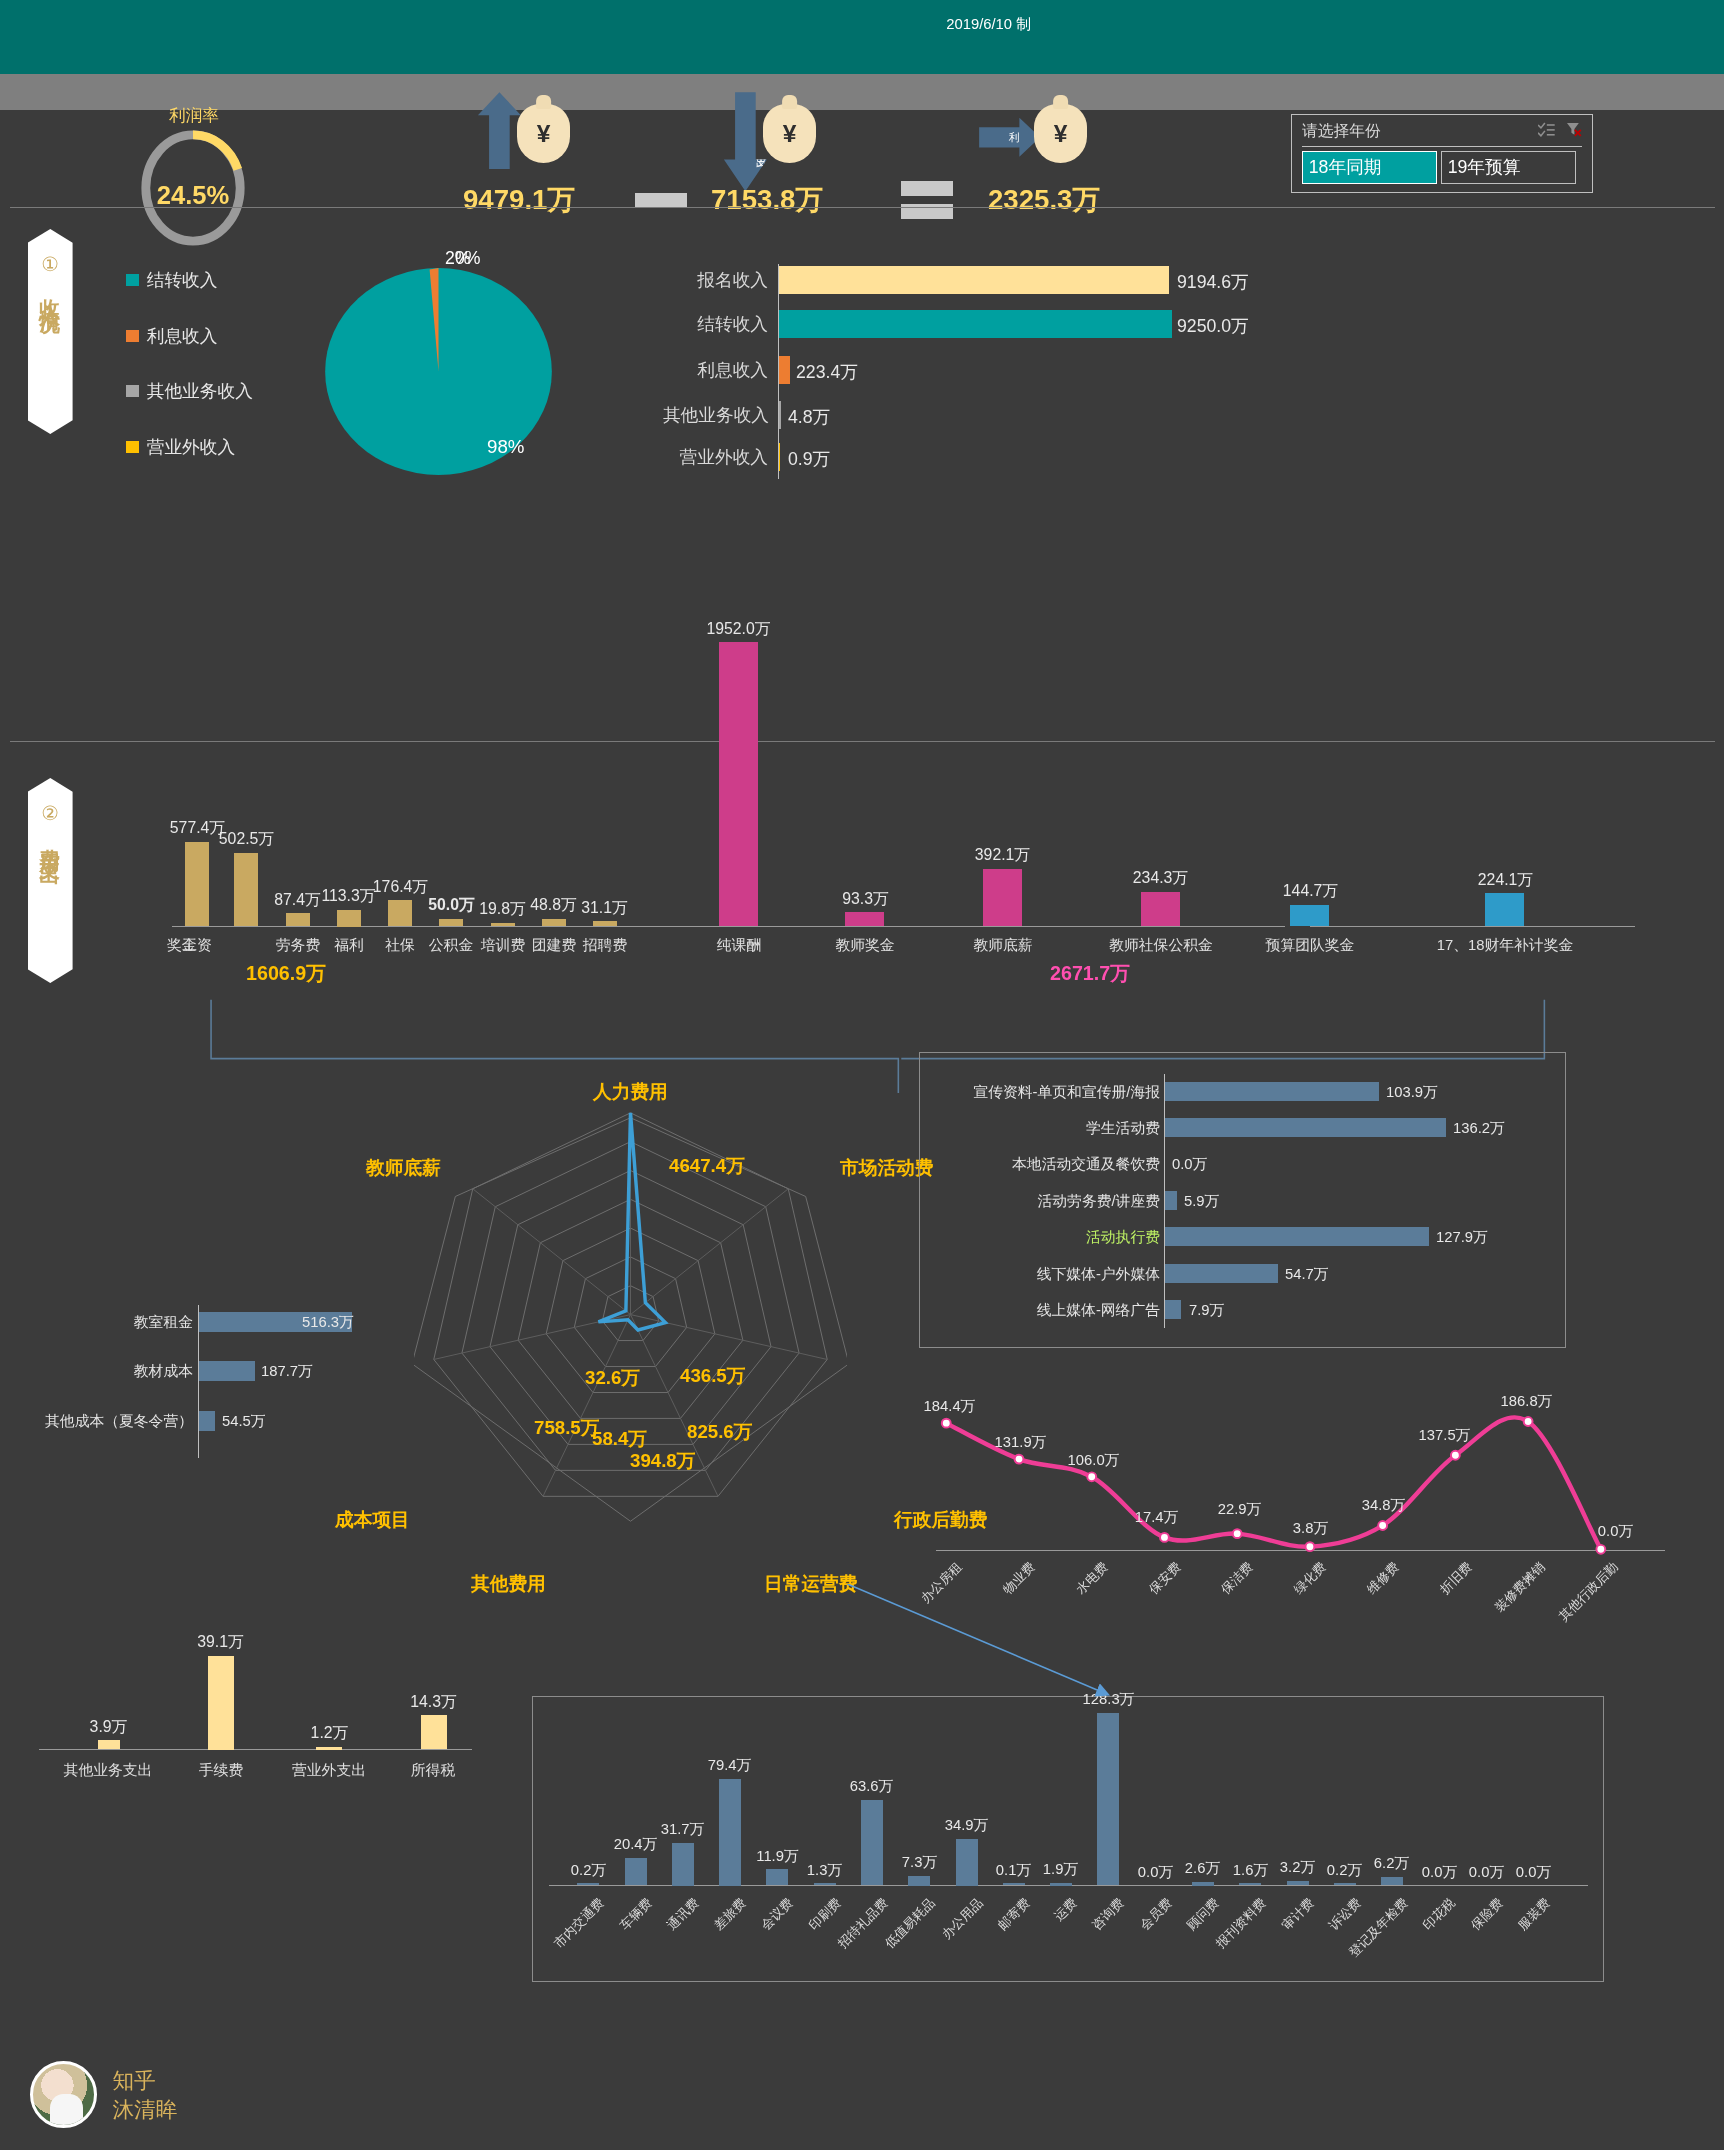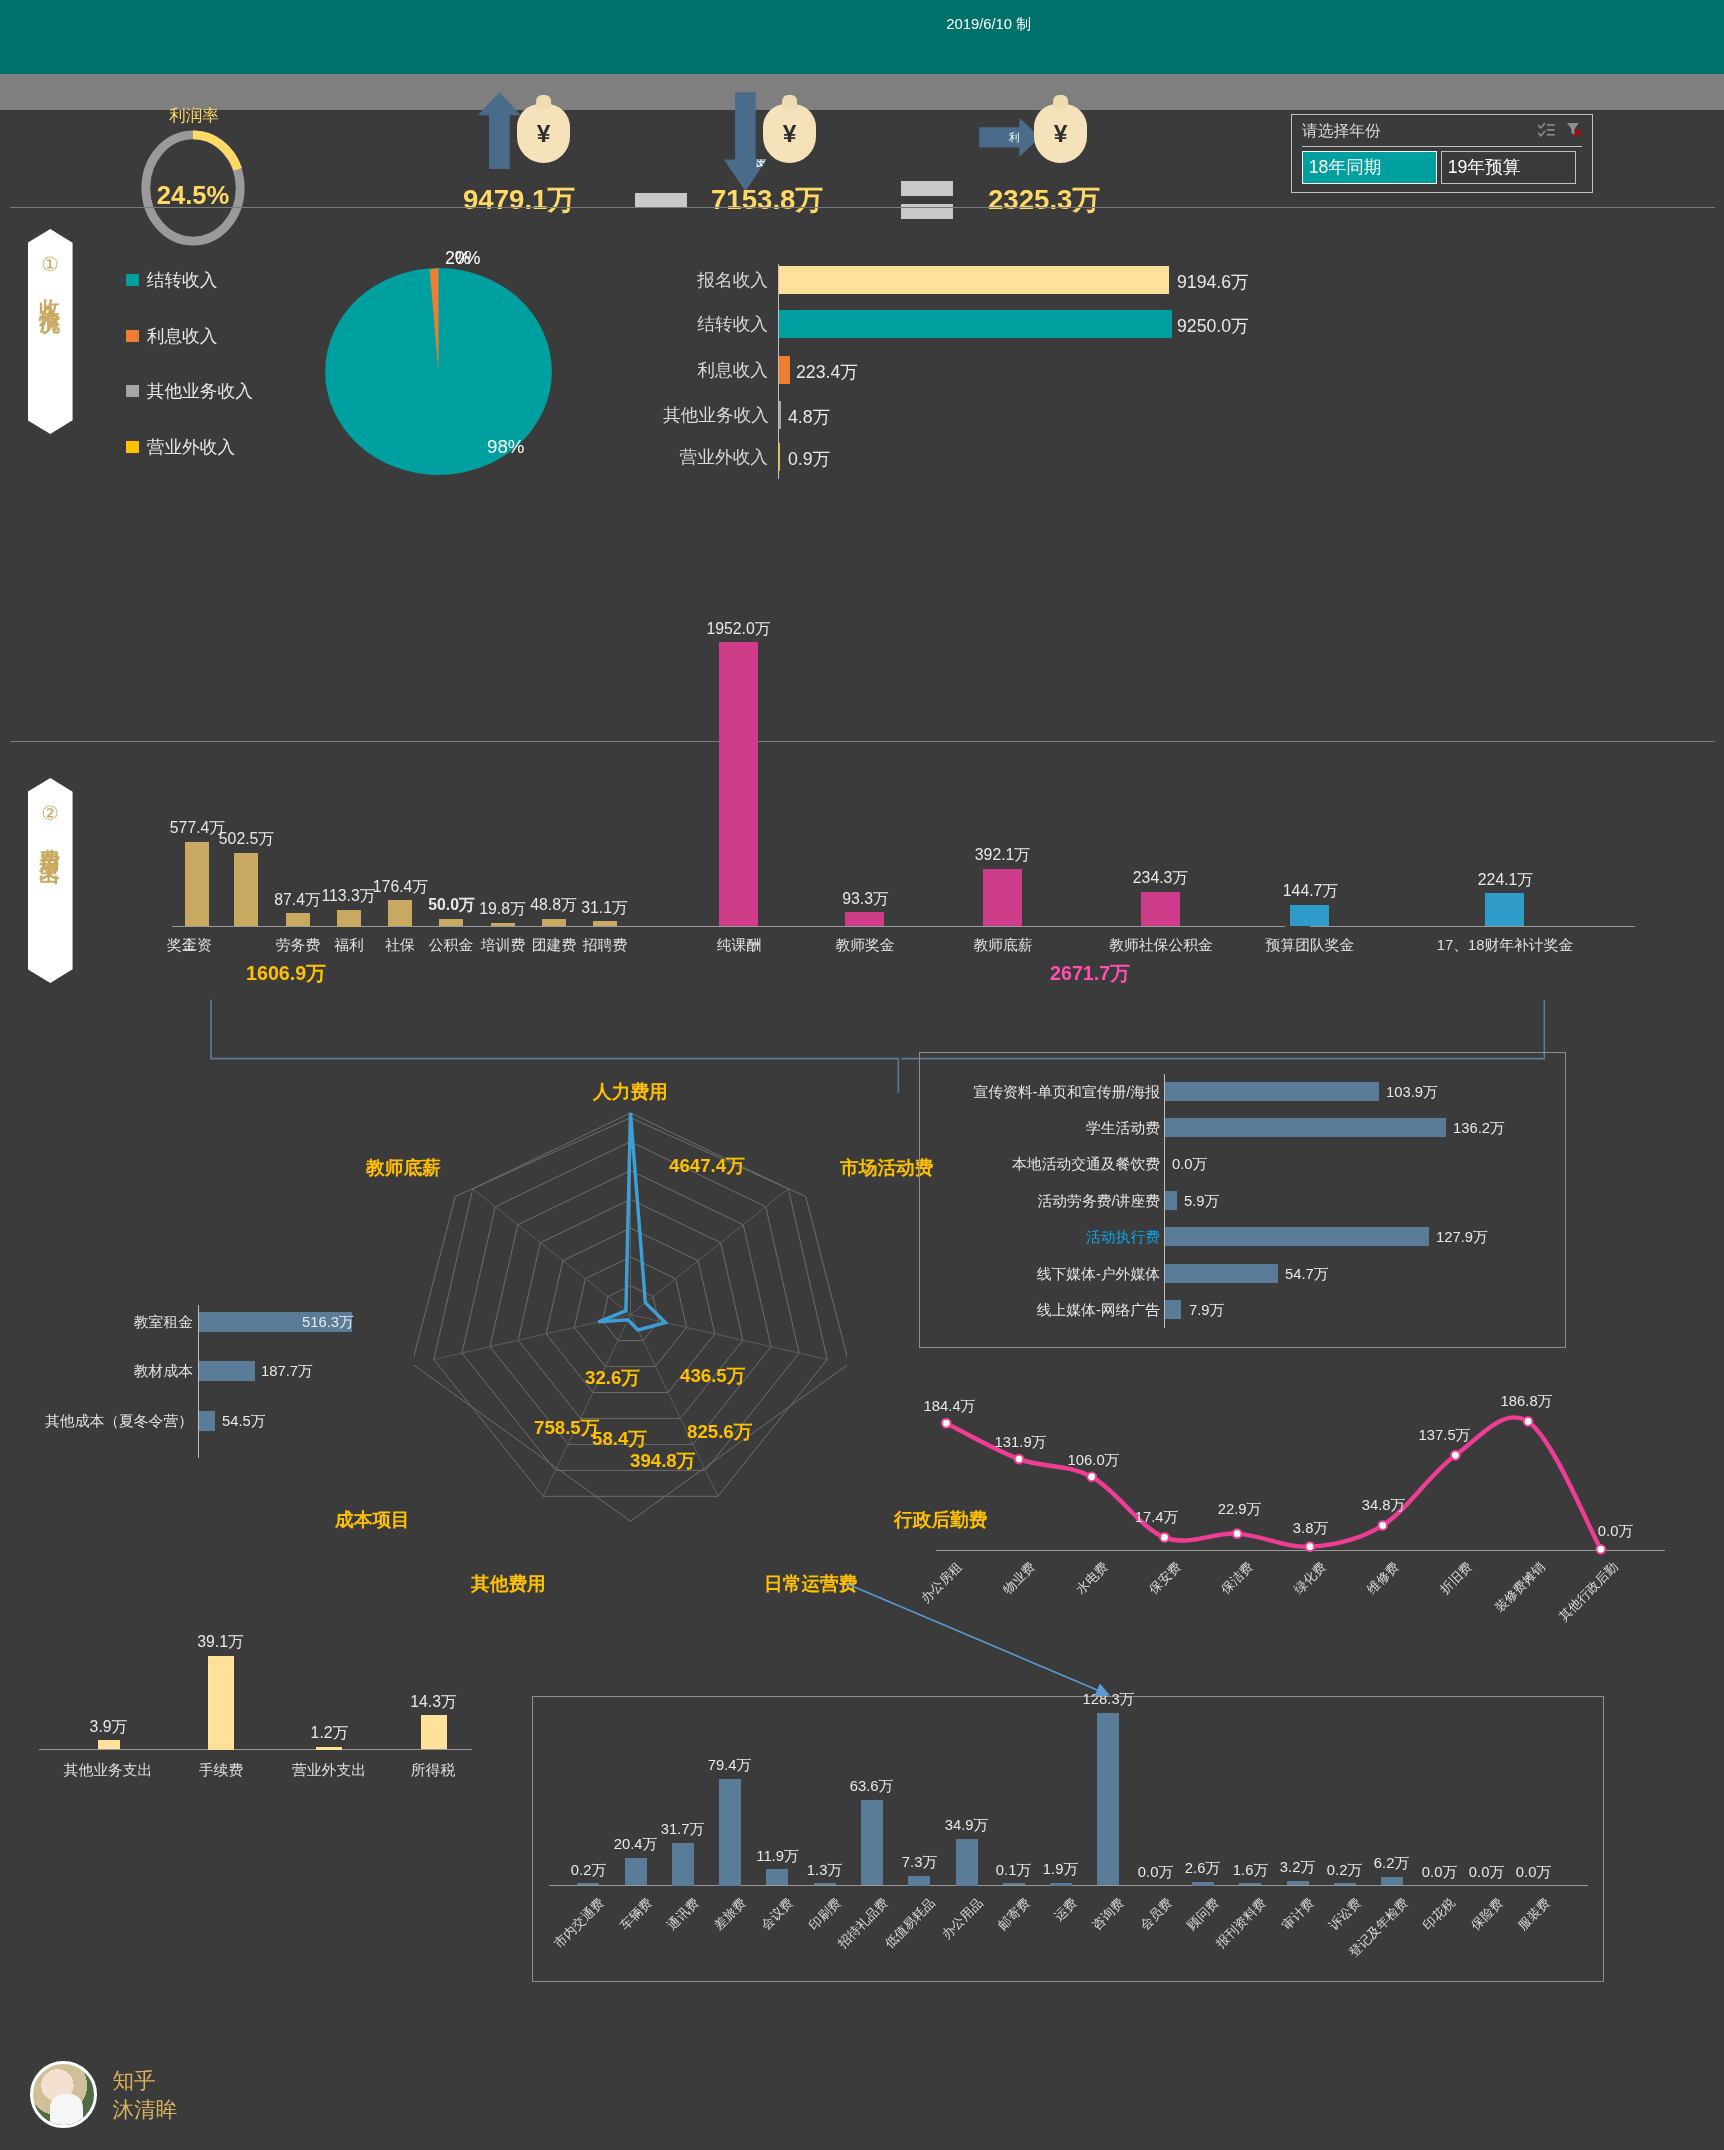--- a/index.html
+++ b/index.html
@@ -382,21 +382,21 @@
     <div class="bar-h" style="left:1165px; top:1082px; width:214px; height:18.7px; background:#5b7c99;"></div>
     <div class="val" style="left:1386px; top:1083px; font-size:14.8px;">103.9万</div>
     <div class="lbl" style="left:929px; top:1119px; width:231px; text-align:right; font-size:14.8px; color:#e4e4e4;">学生活动费</div>
     <div class="bar-h" style="left:1165px; top:1118px; width:281px; height:18.7px; background:#5b7c99;"></div>
     <div class="val" style="left:1453px; top:1119px; font-size:14.8px;">136.2万</div>
     <div class="lbl" style="left:929px; top:1155px; width:231px; text-align:right; font-size:14.8px; color:#e4e4e4;">本地活动交通及餐饮费</div>
     <div class="val" style="left:1172px; top:1155px; font-size:14.8px;">0.0万</div>
     <div class="lbl" style="left:929px; top:1192px; width:231px; text-align:right; font-size:14.8px; color:#e4e4e4;">活动劳务费/讲座费</div>
     <div class="bar-h" style="left:1165px; top:1191px; width:12px; height:18.7px; background:#5b7c99;"></div>
     <div class="val" style="left:1184px; top:1192px; font-size:14.8px;">5.9万</div>
-    <div class="lbl" style="left:929px; top:1228px; width:231px; text-align:right; font-size:14.8px; color:#0ea5e9;">活动执行费</div>
+    <div class="lbl" style="left:929px; top:1228px; width:231px; text-align:right; font-size:14.8px; color:#bef264;">活动执行费</div>
     <div class="bar-h" style="left:1165px; top:1227px; width:264px; height:18.7px; background:#5b7c99;"></div>
     <div class="val" style="left:1436px; top:1228px; font-size:14.8px;">127.9万</div>
     <div class="lbl" style="left:929px; top:1265px; width:231px; text-align:right; font-size:14.8px; color:#e4e4e4;">线下媒体-户外媒体</div>
     <div class="bar-h" style="left:1165px; top:1264px; width:113px; height:18.7px; background:#5b7c99;"></div>
     <div class="val" style="left:1285px; top:1265px; font-size:14.8px;">54.7万</div>
     <div class="lbl" style="left:929px; top:1301px; width:231px; text-align:right; font-size:14.8px; color:#e4e4e4;">线上媒体-网络广告</div>
     <div class="bar-h" style="left:1165px; top:1300px; width:16.3px; height:18.7px; background:#5b7c99;"></div>
     <div class="val" style="left:1189px; top:1301px; font-size:14.8px;">7.9万</div>
   </div>
 

